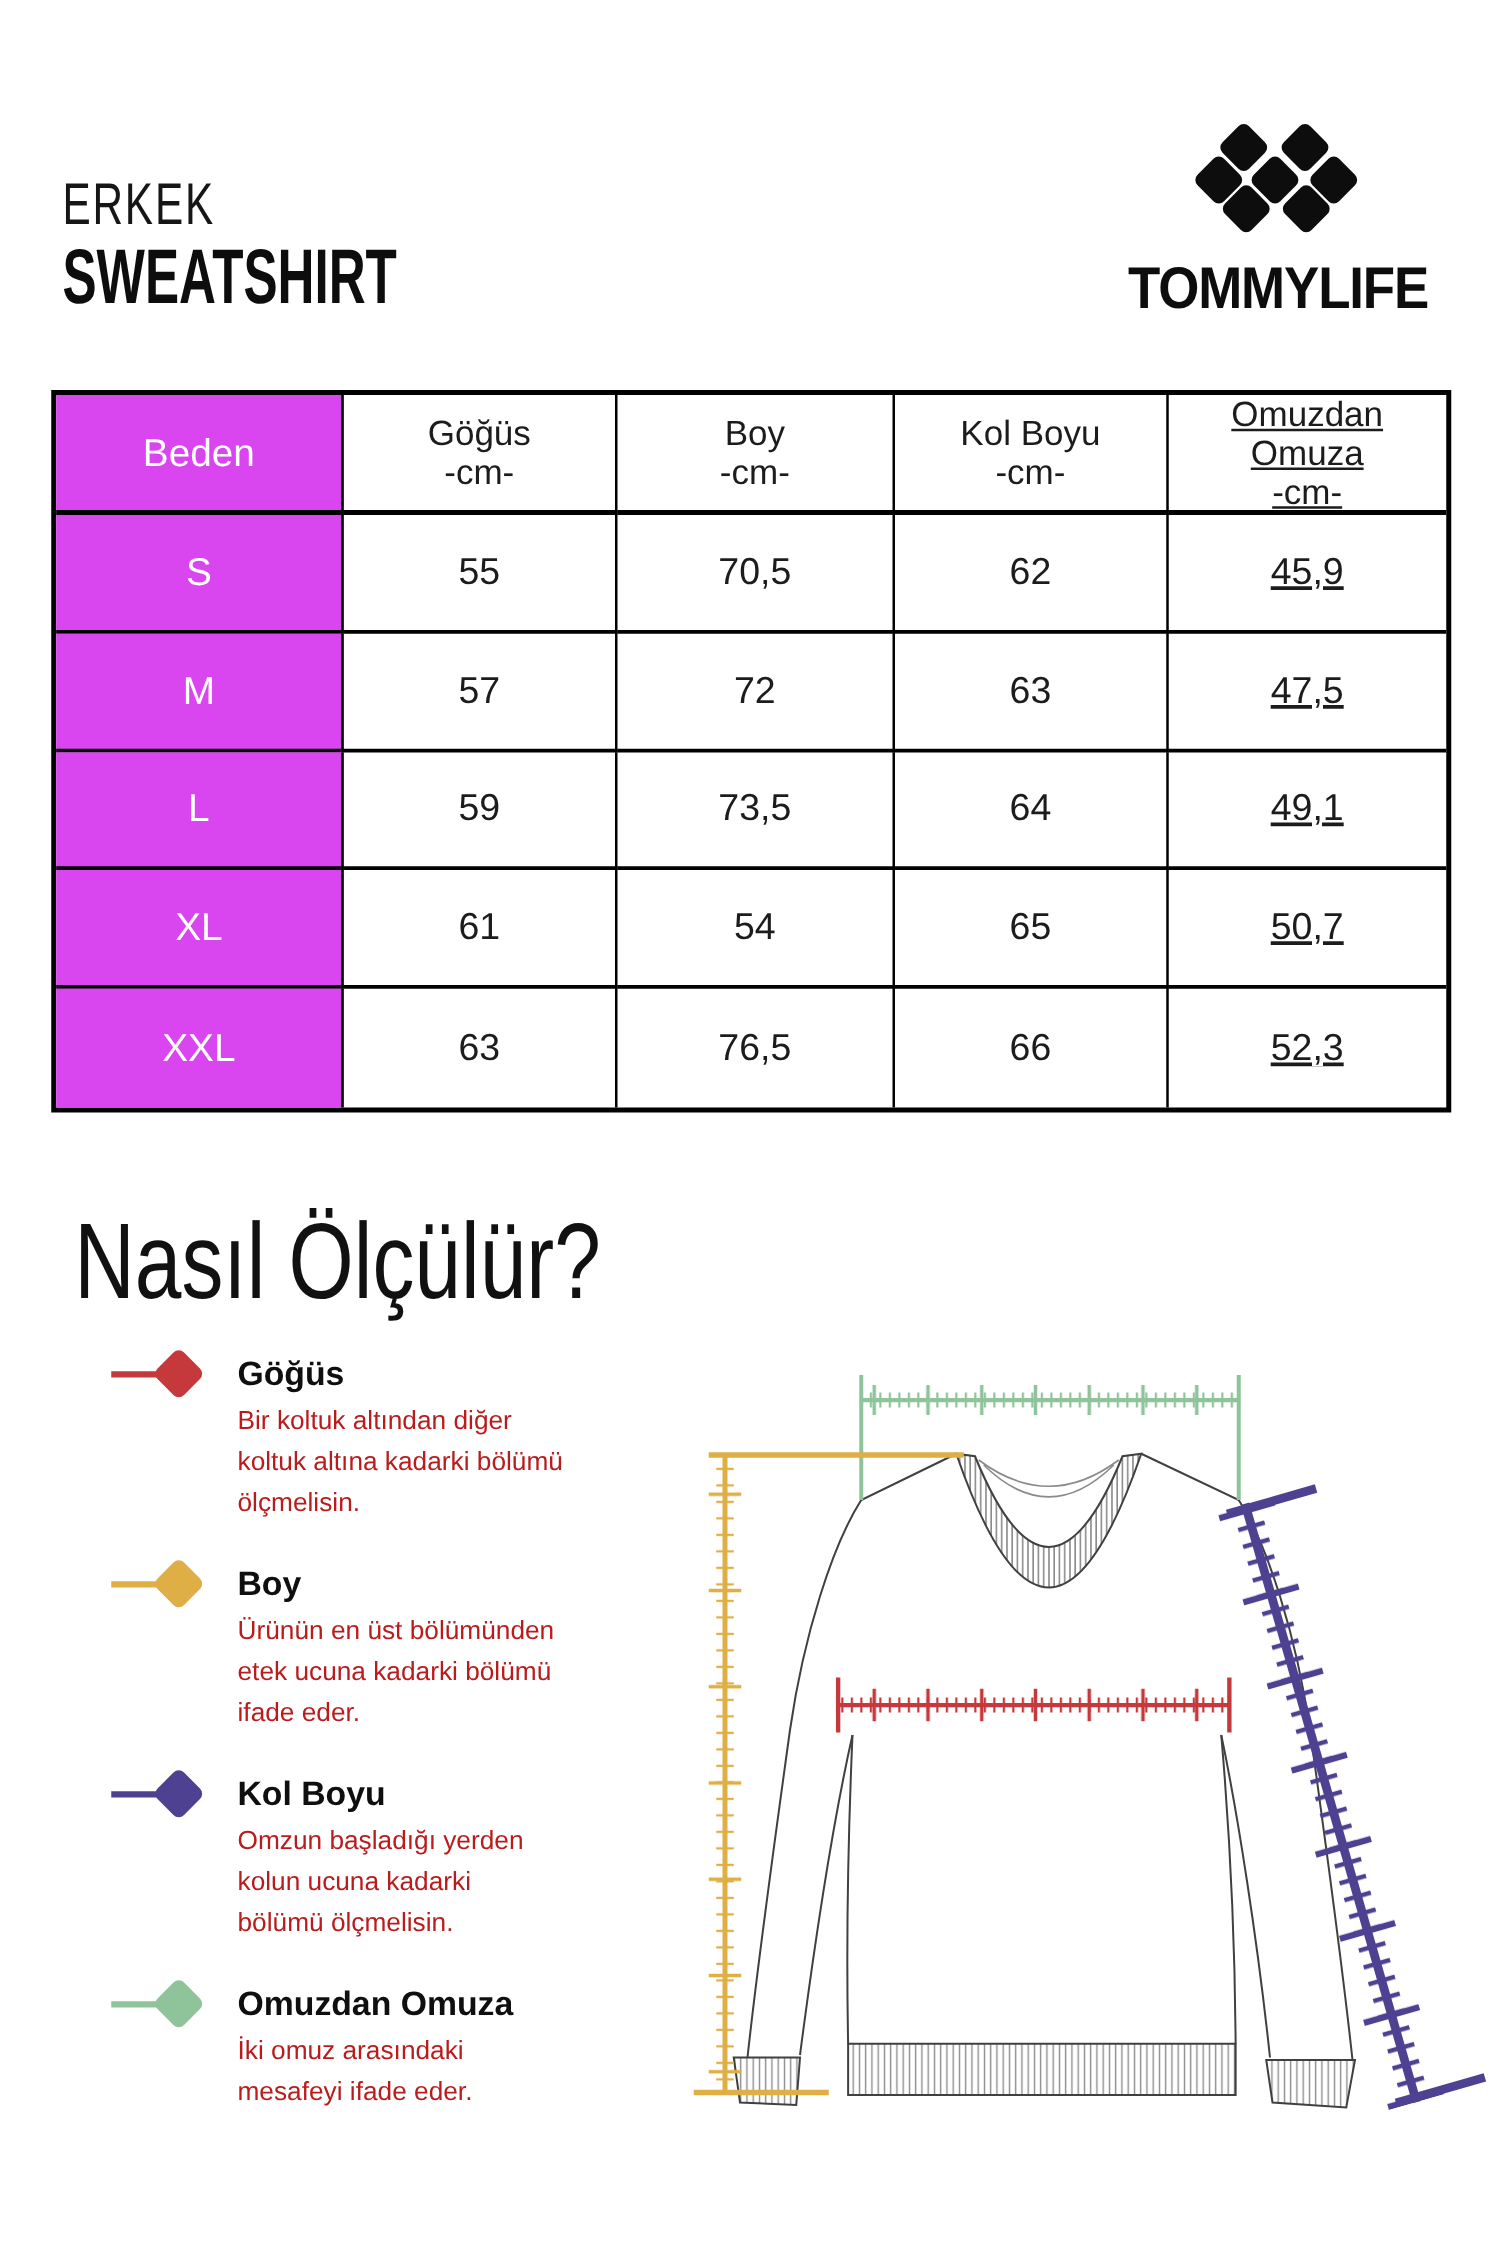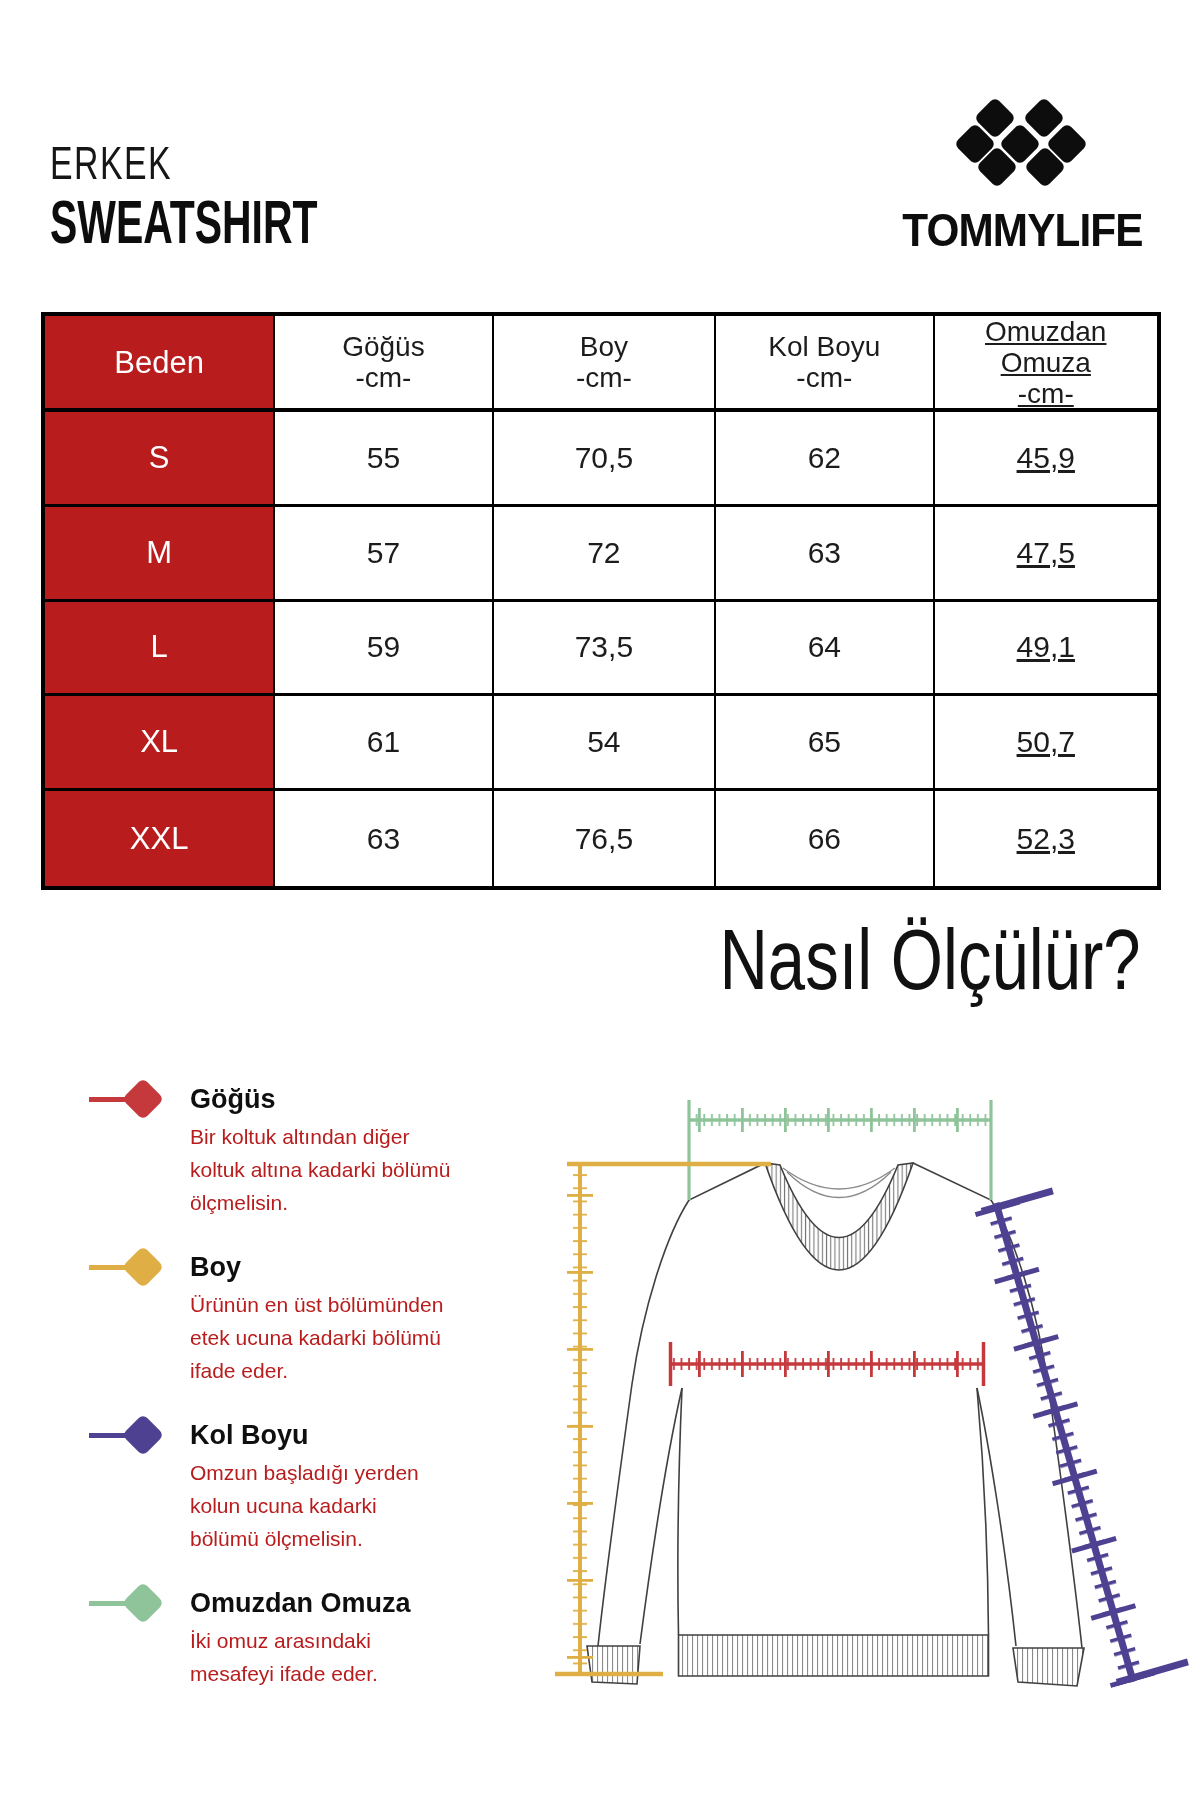--- a/index.html
+++ b/index.html
@@ -27,27 +27,27 @@
 
   
   .sizes{position:absolute;left:41px;top:312px;width:1112px;height:570px;
          border:4px solid #000;display:grid;
          grid-template-columns:20.7% 19.65% 20.0% 19.65% 20.0%;
          grid-template-rows:96px repeat(5,1fr);}
   .cell{display:flex;align-items:center;justify-content:center;text-align:center;
         border-right:2.5px solid #000;border-bottom:3px solid #000;font-size:30px;color:#1c1c1c;}
   .cell:nth-child(5n){border-right:none;text-decoration:underline;}
   .cell.head{border-bottom:4.5px solid #000;font-size:28px;line-height:31px;white-space:pre-line;}
-  .cell.dark{background:#b91c1c;color:#fff;}
+  .cell.dark{background:#d946ef;color:#fff;}
   .cell.dark.head{font-size:31px;}
   .cell.size{font-size:31px;}
   .sizes .cell:nth-last-child(-n+5){border-bottom:none;}
 
   
-  .howto-title{position:absolute;left:0;top:912px;width:1200px;text-align:right;}
+  .howto-title{position:absolute;left:0;top:962px;width:1200px;text-align:left;}
   .howto-title span{display:inline-block;font-size:86px;font-weight:400;color:#111;
                     transform:scaleX(.78);transform-origin:50% 50%;line-height:1.1;}
   .legend{position:absolute;left:76px;top:1082px;width:470px;}
   .leg-item{display:flex;align-items:flex-start;margin-bottom:31px;}
   .leg-marker{position:relative;width:114px;height:34px;flex-shrink:0;}
   .leg-tail{position:absolute;left:13px;top:15px;width:50px;height:4.5px;}
   .leg-diamond{position:absolute;left:52px;top:2px;width:30px;height:30px;border-radius:6px;transform:rotate(45deg);}
   .leg-text{width:356px;}
   .leg-title{font-size:27px;font-weight:700;color:#0f0f0f;line-height:34px;}
   .leg-desc{font-size:21px;line-height:33px;color:#b91c1c;white-space:pre-line;margin-top:4px;}

